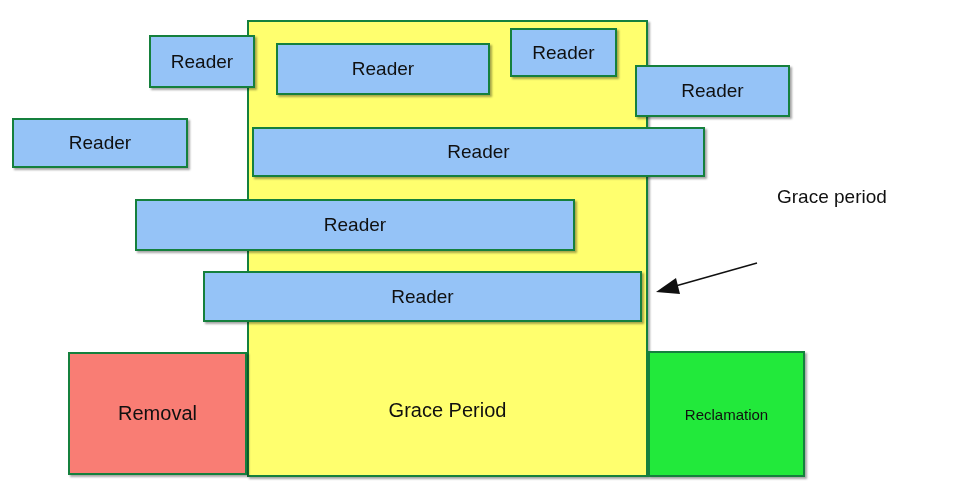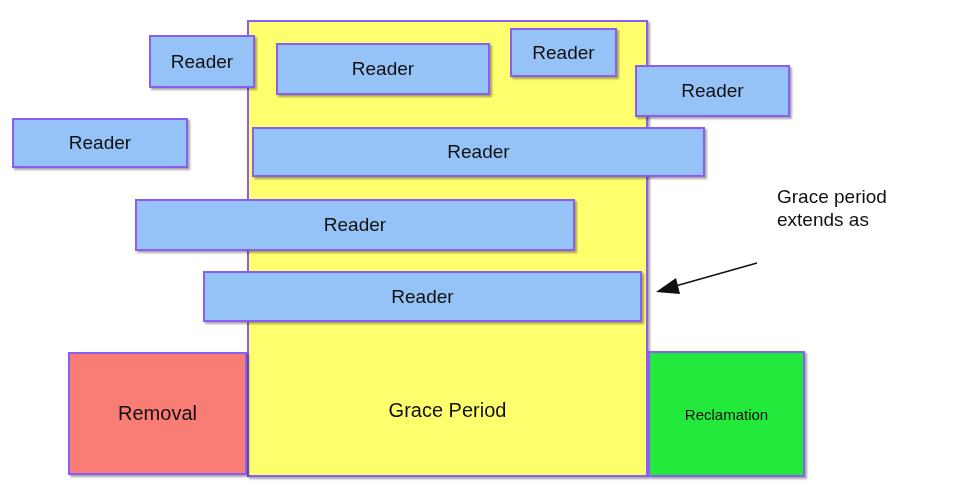--- a/index.html
+++ b/index.html
@@ -5,21 +5,21 @@
   html,body{margin:0;padding:0;}
   body{
     width:959px;height:500px;overflow:hidden;background:#ffffff;
     font-family:"Liberation Sans", sans-serif;
     position:relative;
   }
   #diagram{position:absolute;inset:0;width:959px;height:500px;}
   .box{
     position:absolute;
     box-sizing:border-box;
-    border:2px solid #8b5cf6;
+    border:2px solid #15803d;
     display:flex;align-items:center;justify-content:center;
     color:#101010;
     box-shadow:2px 2px 2px rgba(0,0,0,0.35);
   }
   .reader-box{font-size:19px;z-index:3;}
   .region-box{font-size:20px;z-index:1;}
   #grace-box{align-items:flex-start;}
   #grace-label{
     position:absolute;left:0;right:0;top:377px;
     text-align:center;font-size:20px;color:#101010;
@@ -46,21 +46,20 @@
   <div class="box region-box" id="removal-box" style="left: 68px; top: 352px; width: 179px; height: 123px; background: rgb(249, 125, 116);">
     <span>Removal</span>
   </div>
 
   <div class="box region-box" id="reclamation-box" style="left: 648px; top: 351px; width: 157px; height: 126px; background: rgb(34, 233, 59);">
     <span>Reclamation</span>
   </div>
 
   <div id="annotation">
     <div>Grace period</div>
-    <div>extends as</div>
   </div>
 
   <svg id="arrow-svg">
     <line id="arrow-line" stroke="#101010" stroke-width="1.5" x1="757" y1="263" x2="672" y2="287"></line>
     <polygon id="arrow-head" fill="#101010" points="656,292 676,278 680,294"></polygon>
   </svg>
 
 <div class="box reader-box" style="background: rgb(149, 195, 247); left: 149px; top: 35px; width: 106px; height: 53px;">
       <span>Reader</span>
     </div>

